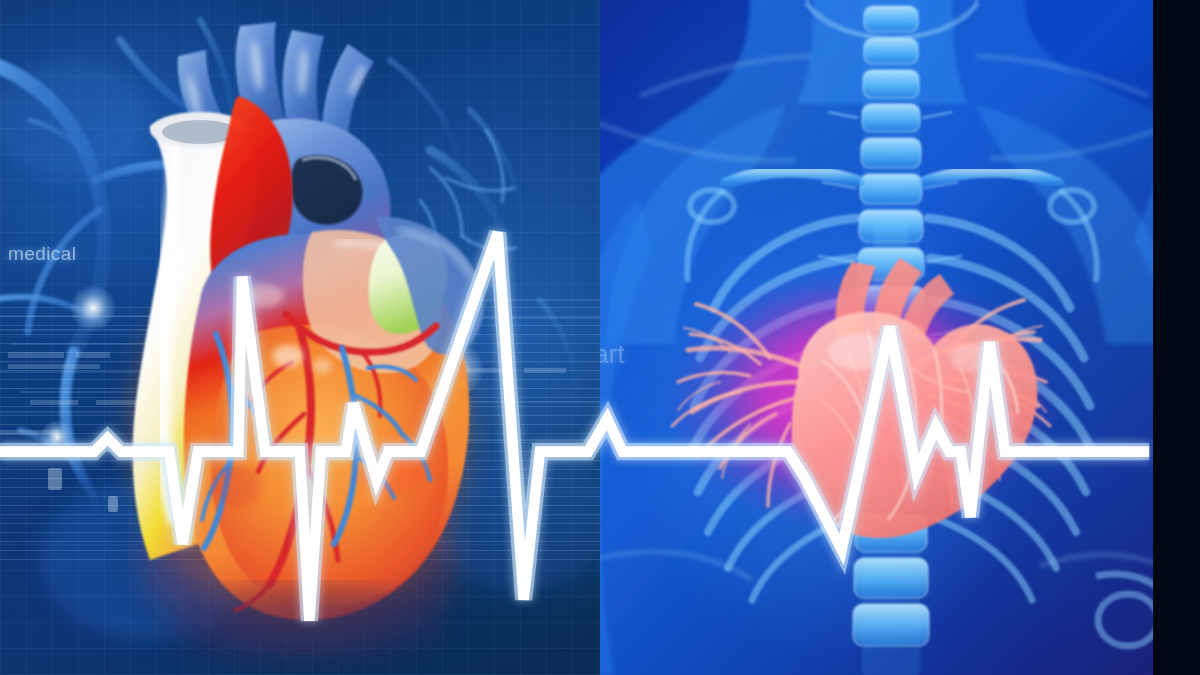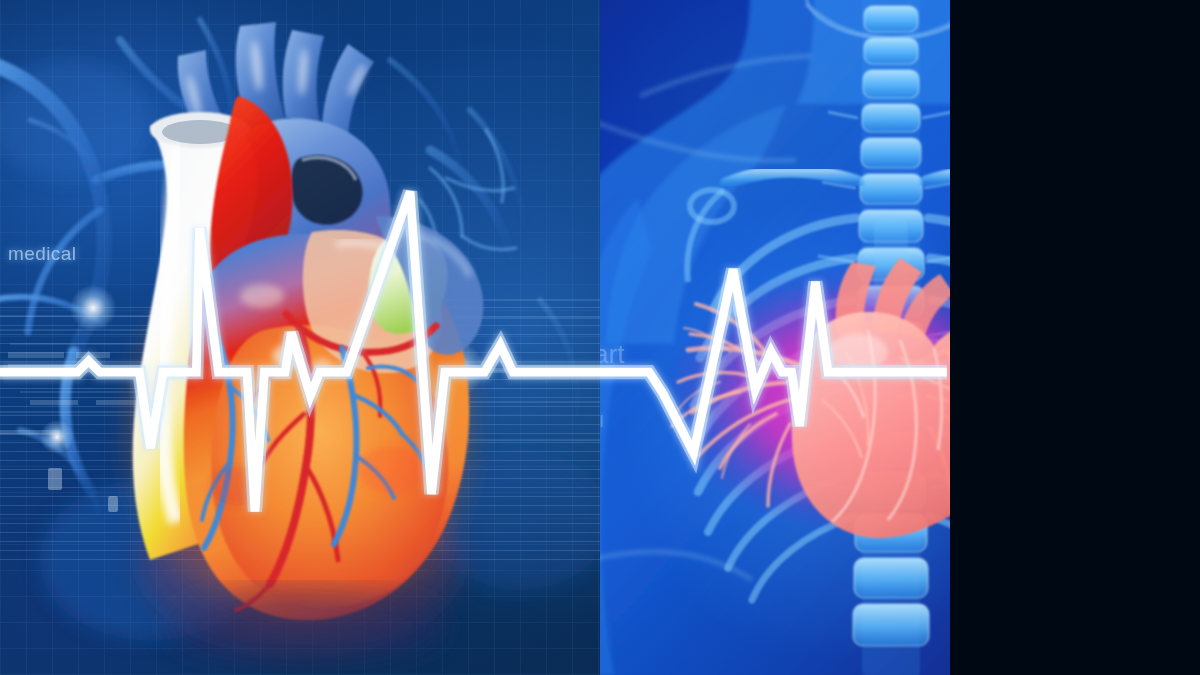--- a/index.html
+++ b/index.html
@@ -3,21 +3,21 @@
 <meta charset="utf-8">
 <title>Cardiac Health Medical Illustration</title>
 <style>
   * { margin:0; padding:0; box-sizing:border-box; }
   html,body {
     width:1200px; height:675px; overflow:hidden;
     background:#000814;
     font-family:"Liberation Sans", sans-serif;
   }
   #stage {
-    position:relative; width:950px; height:675px; overflow:hidden;
+    position:relative; width:1153px; height:675px; overflow:hidden;
     background:#06214d;
   }
   .layer { position:absolute; inset:0; }
 
   
   #left-panel { position:absolute; left:0; top:0; width:604px; height:675px; overflow:hidden; }
   #left-bg {
     position:absolute; inset:0;
     background:
       radial-gradient(ellipse 380px 300px at 120px 150px, rgba(40,110,210,.55), rgba(0,0,0,0) 72%),

